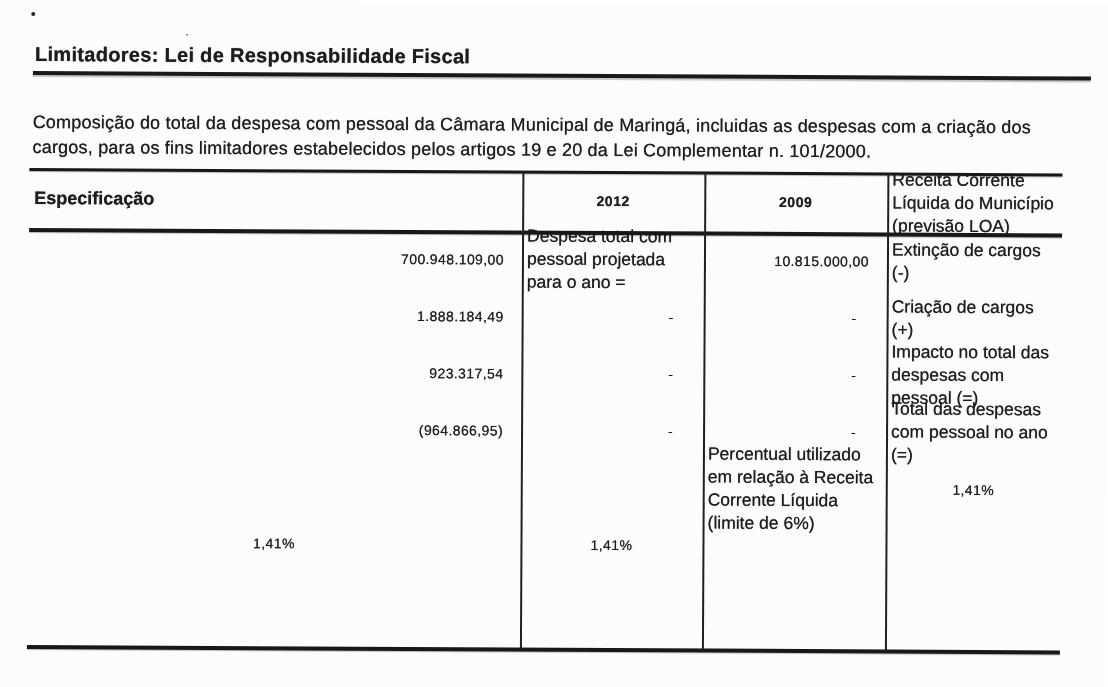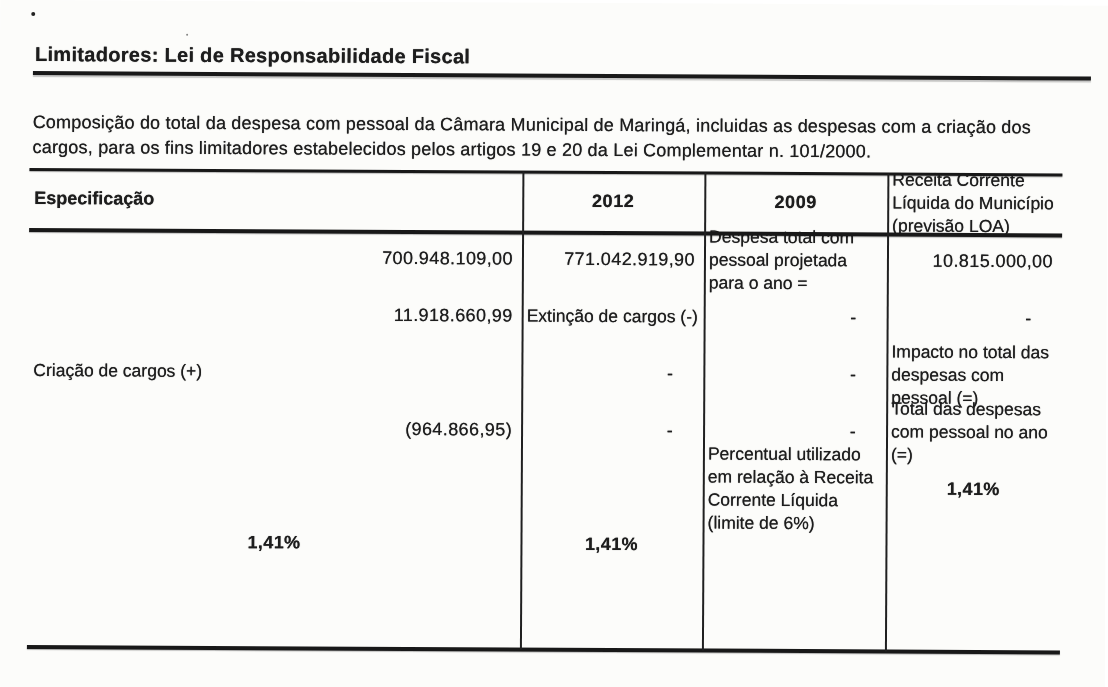--- a/index.html
+++ b/index.html
@@ -39,25 +39,25 @@
   }
 
   
   .tbl{position:absolute;left:30px;top:168px;width:1033px;height:482px;}
   .grid{
     position:absolute;left:0;top:0;width:1033px;height:480px;
     display:grid;
     grid-template-columns:493px 182px 183px 175px;
     grid-template-rows:60px 57px 57px 57px 57px 57px 57px 78px;
   }
-  .cell{display:flex;align-items:center;font-size:18px;}
+  .cell{display:flex;align-items:center;font-size:14px;}
   .lbl{padding-left:5px;padding-right:2px;font-size:17.5px;line-height:23px;}
-  .num{justify-content:flex-end;padding-right:9px;letter-spacing:.4px;}
+  .num{justify-content:flex-end;padding-right:18px;letter-spacing:.4px;}
   .dash{padding-right:30px;}
-  .pct{justify-content:center;font-weight:700;letter-spacing:.4px;}
+  .pct{justify-content:center;font-weight:400;letter-spacing:.4px;}
   .hdr{font-weight:700;}
   .hdr.c1{padding-left:5px;font-size:18px;}
   .hdr.yr{justify-content:center;letter-spacing:.6px;}
 
   
   .rule-h{position:absolute;left:0;width:100%;background:#181818;box-shadow:0 1px 1px rgba(0,0,0,.25);}
   .rule-top{top:0;height:3px;}
   .rule-mid{top:60px;height:4px;}
   .rule-bot{top:477px;height:4px;}
   .rule-v{position:absolute;top:1px;height:478px;width:2px;background:#202020;}
@@ -78,31 +78,31 @@
 
   <div class="tbl">
     <div class="grid">
 
       <div class="cell hdr c1 ink">Especificação</div>
       <div class="cell hdr yr ink">2012</div>
       <div class="cell hdr yr ink">2009</div>
 
       <div class="cell lbl ink">Receita Corrente Líquida do Município (previsão LOA)</div>
       <div class="cell num ink">700.948.109,00</div>
-      <div class="cell num ink">771.042.919,90</div>
 
       <div class="cell lbl ink">Despesa total com pessoal projetada para o ano =</div>
       <div class="cell num ink">10.815.000,00</div>
-      <div class="cell num ink">11.918.660,99</div>
 
       <div class="cell lbl ink">Extinção de cargos (-)</div>
+      <div class="cell num ink">1.888.184,49</div>
       <div class="cell num dash ink">-</div>
       <div class="cell num dash ink">-</div>
 
       <div class="cell lbl ink">Criação de cargos (+)</div>
+      <div class="cell num ink">923.317,54</div>
       <div class="cell num dash ink">-</div>
       <div class="cell num dash ink">-</div>
 
       <div class="cell lbl ink">Impacto no total das despesas com pessoal (=)</div>
       <div class="cell num ink">(964.866,95)</div>
       <div class="cell num dash ink">-</div>
       <div class="cell num dash ink">-</div>
 
       <div class="cell lbl ink">Total das despesas com pessoal no ano (=)</div>
       <div class="cell num ink"></div>

